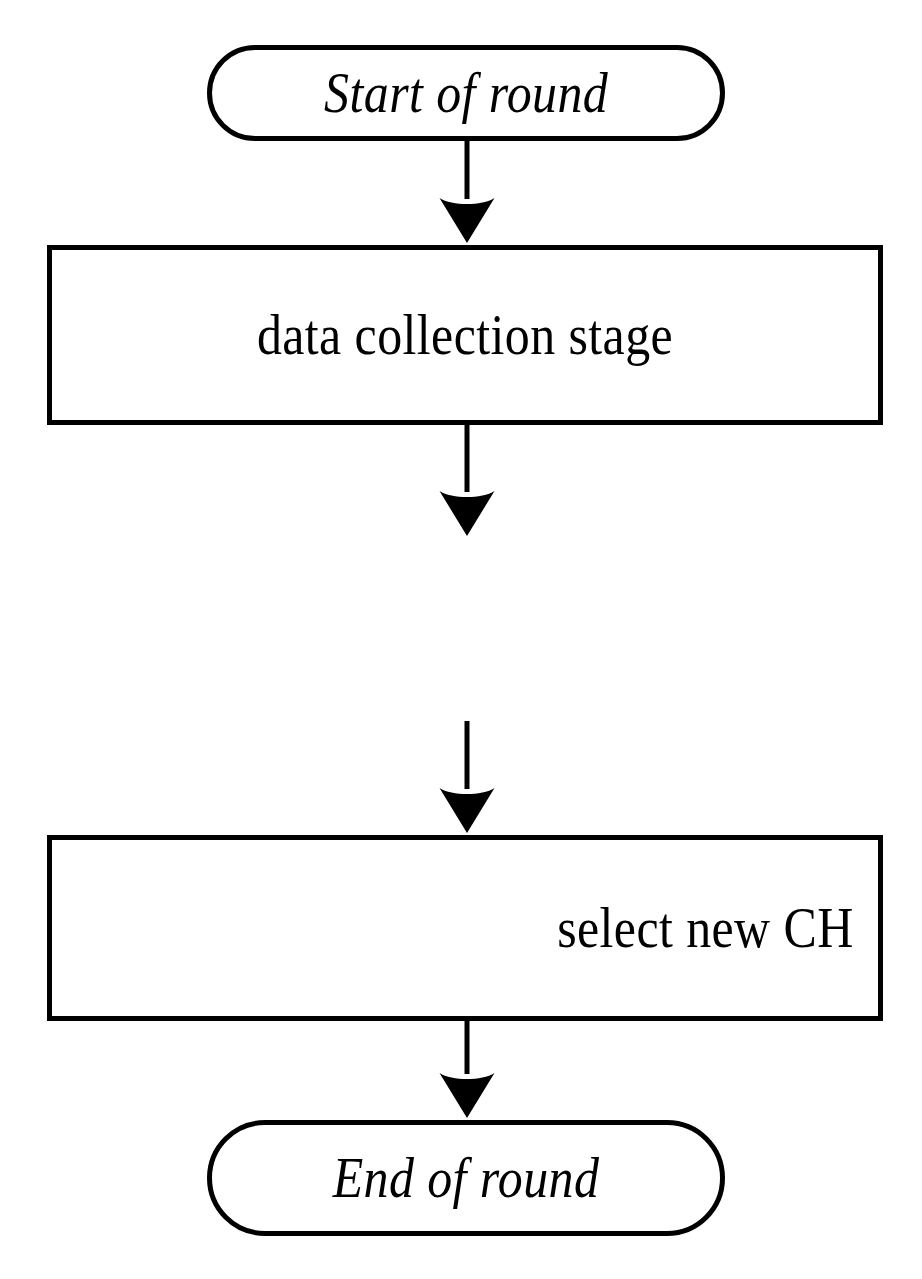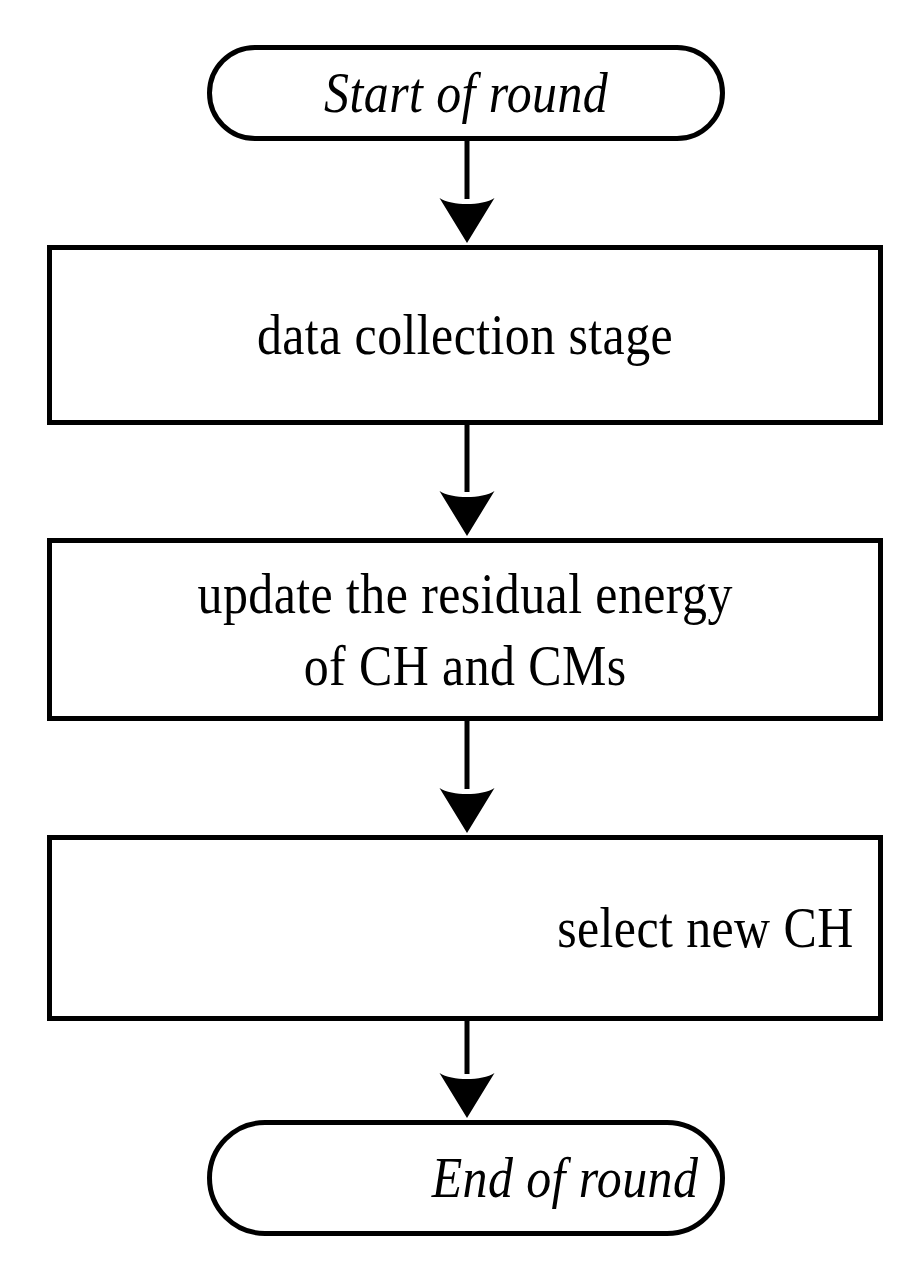--- a/index.html
+++ b/index.html
@@ -70,21 +70,21 @@
   #node-update-energy .node-label { font-size: 58px; line-height: 1.24; }
 
   #node-select-ch {
     left: 47px;   top: 835px;
     width: 836px; height: 186px; justify-content: flex-end;
   }
   #node-select-ch .node-label { font-size: 58px; }
 
   #node-end {
     left: 207px;  top: 1120px;
-    width: 518px; height: 116px; justify-content: flex-end;
+    width: 518px; height: 116px;
   }
   #node-end .node-label { font-size: 58px; }
 
   
   .connector {
     position: absolute;
     left: 0;
     top: 0;
     width: 922px;
     height: 1279px;
@@ -126,24 +126,20 @@
   </svg>
 
   <div id="node-start" class="node terminal">
     <span class="node-label">Start of round</span>
   </div>
 
   <div id="node-data-collection" class="node process">
     <span class="node-label">data collection stage</span>
   </div>
 
-  <div id="node-update-energy" class="node process">
-    <span class="node-label">update the residual energy
-of CH and CMs</span>
-  </div>
 
   <div id="node-select-ch" class="node process">
     <span class="node-label">select new CH</span>
   </div>
 
   <div id="node-end" class="node terminal">
     <span class="node-label">End of round</span>
   </div>
 
 </div>

